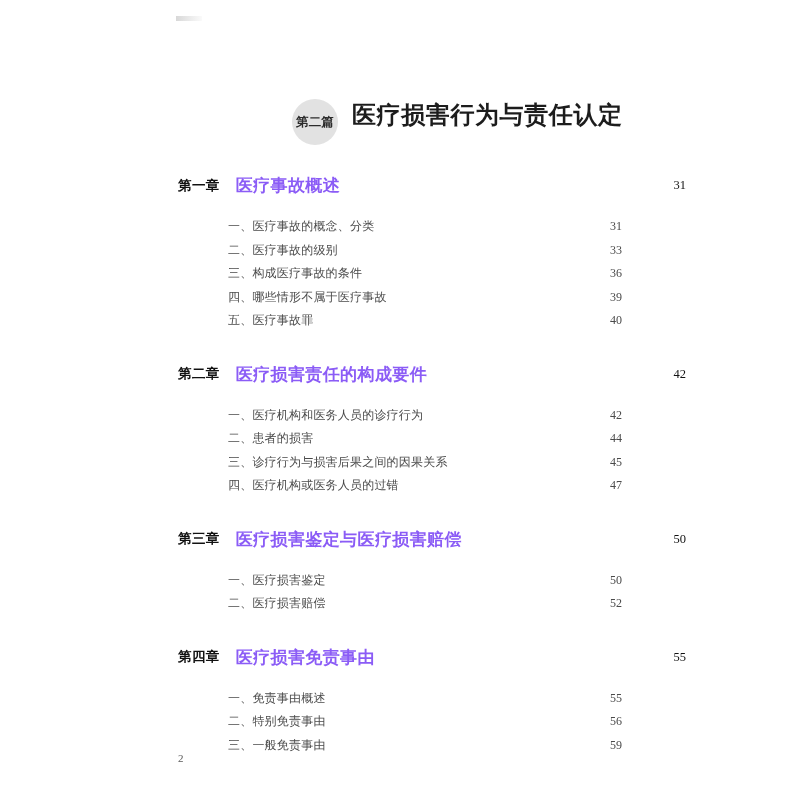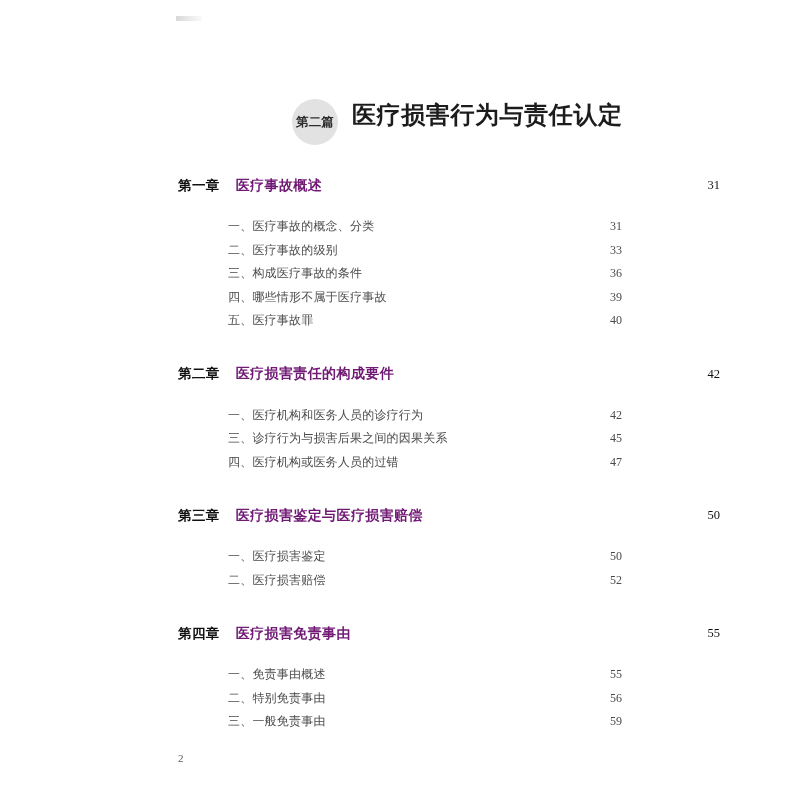--- a/index.html
+++ b/index.html
@@ -113,37 +113,37 @@
     height: 4px;
     background-image: radial-gradient(circle, #8d8d8d 0.8px, rgba(255,255,255,0) 0.9px);
     background-size: 4.6px 4px;
     background-repeat: repeat-x;
     background-position: left center;
   }
 
   
   .chapter-row {
     padding-left: 178px;
-    padding-right: 80px;
+    padding-right: 114px;
     height: 31px;
     align-items: center;
   }
   .chapter-row .num {
     font-family: "Liberation Sans", "DejaVu Sans", sans-serif;
     font-size: 13.5px;
     font-weight: bold;
     color: #111111;
     white-space: nowrap;
     letter-spacing: 0.4px;
   }
   .chapter-row .label {
     font-family: "Liberation Sans", "DejaVu Sans", sans-serif;
-    font-size: 14px;
-    font-weight: bold;
-    color: #701a75;
+    font-size: 17px;
+    font-weight: bold;
+    color: #8b5cf6;
     white-space: nowrap;
     margin-left: 16px;
     letter-spacing: 0.4px;
   }
   .chapter-row .page-no {
     font-family: "Liberation Serif", "DejaVu Serif", serif;
     font-size: 12.5px;
     color: #111111;
     min-width: 18px;
     text-align: right;
@@ -251,20 +251,25 @@
           <span class="leader"></span>
           <span class="page-no">42</span>
         </div>
         <div class="gap-after-chapter"></div>
         <div class="toc-row section-row">
           <span class="label">一、医疗机构和医务人员的诊疗行为</span>
           <span class="leader"></span>
           <span class="page-no">42</span>
         </div>
         <div class="toc-row section-row">
+          <span class="label">二、患者的损害</span>
+          <span class="leader"></span>
+          <span class="page-no">44</span>
+        </div>
+        <div class="toc-row section-row">
           <span class="label">三、诊疗行为与损害后果之间的因果关系</span>
           <span class="leader"></span>
           <span class="page-no">45</span>
         </div>
         <div class="toc-row section-row">
           <span class="label">四、医疗机构或医务人员的过错</span>
           <span class="leader"></span>
           <span class="page-no">47</span>
         </div>
         <div class="gap-after-group"></div>

